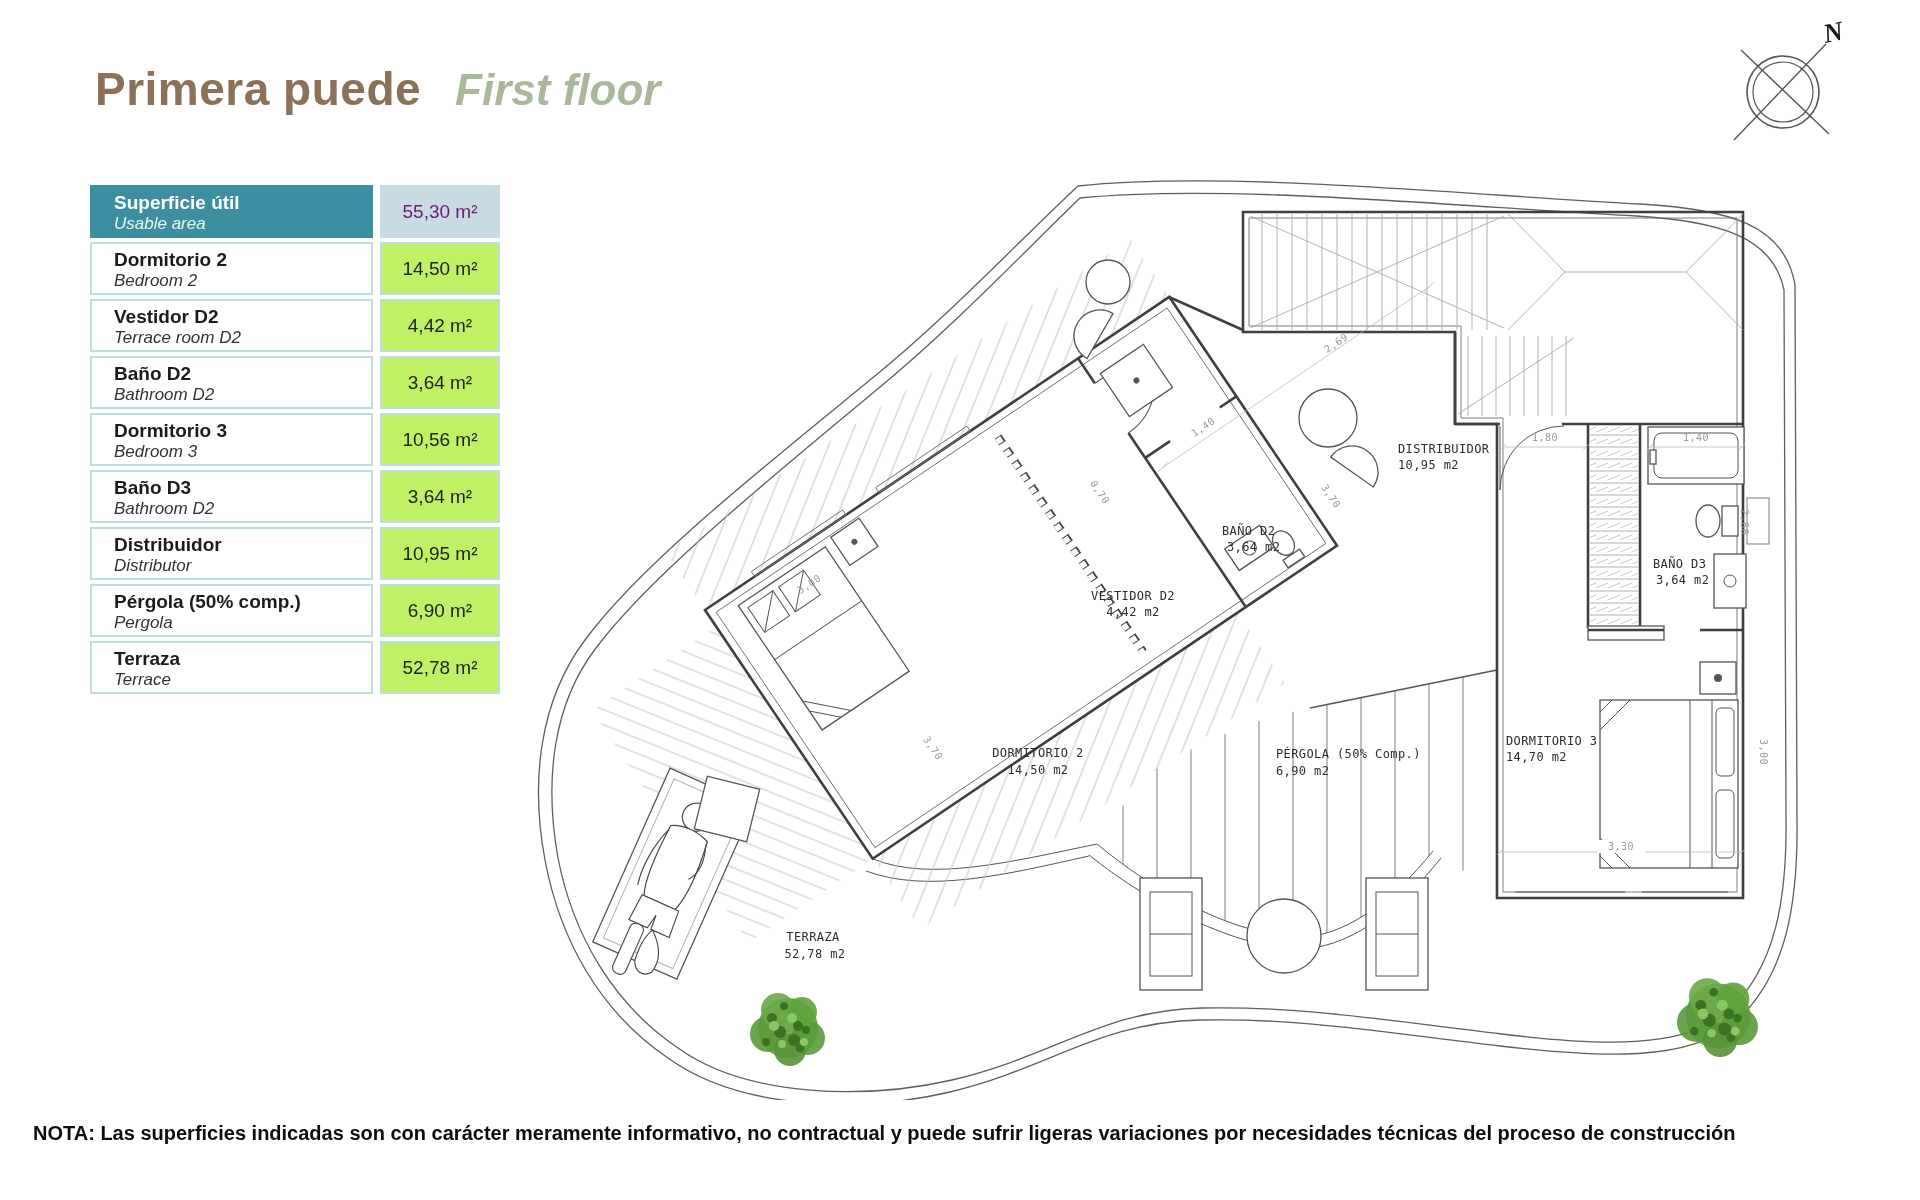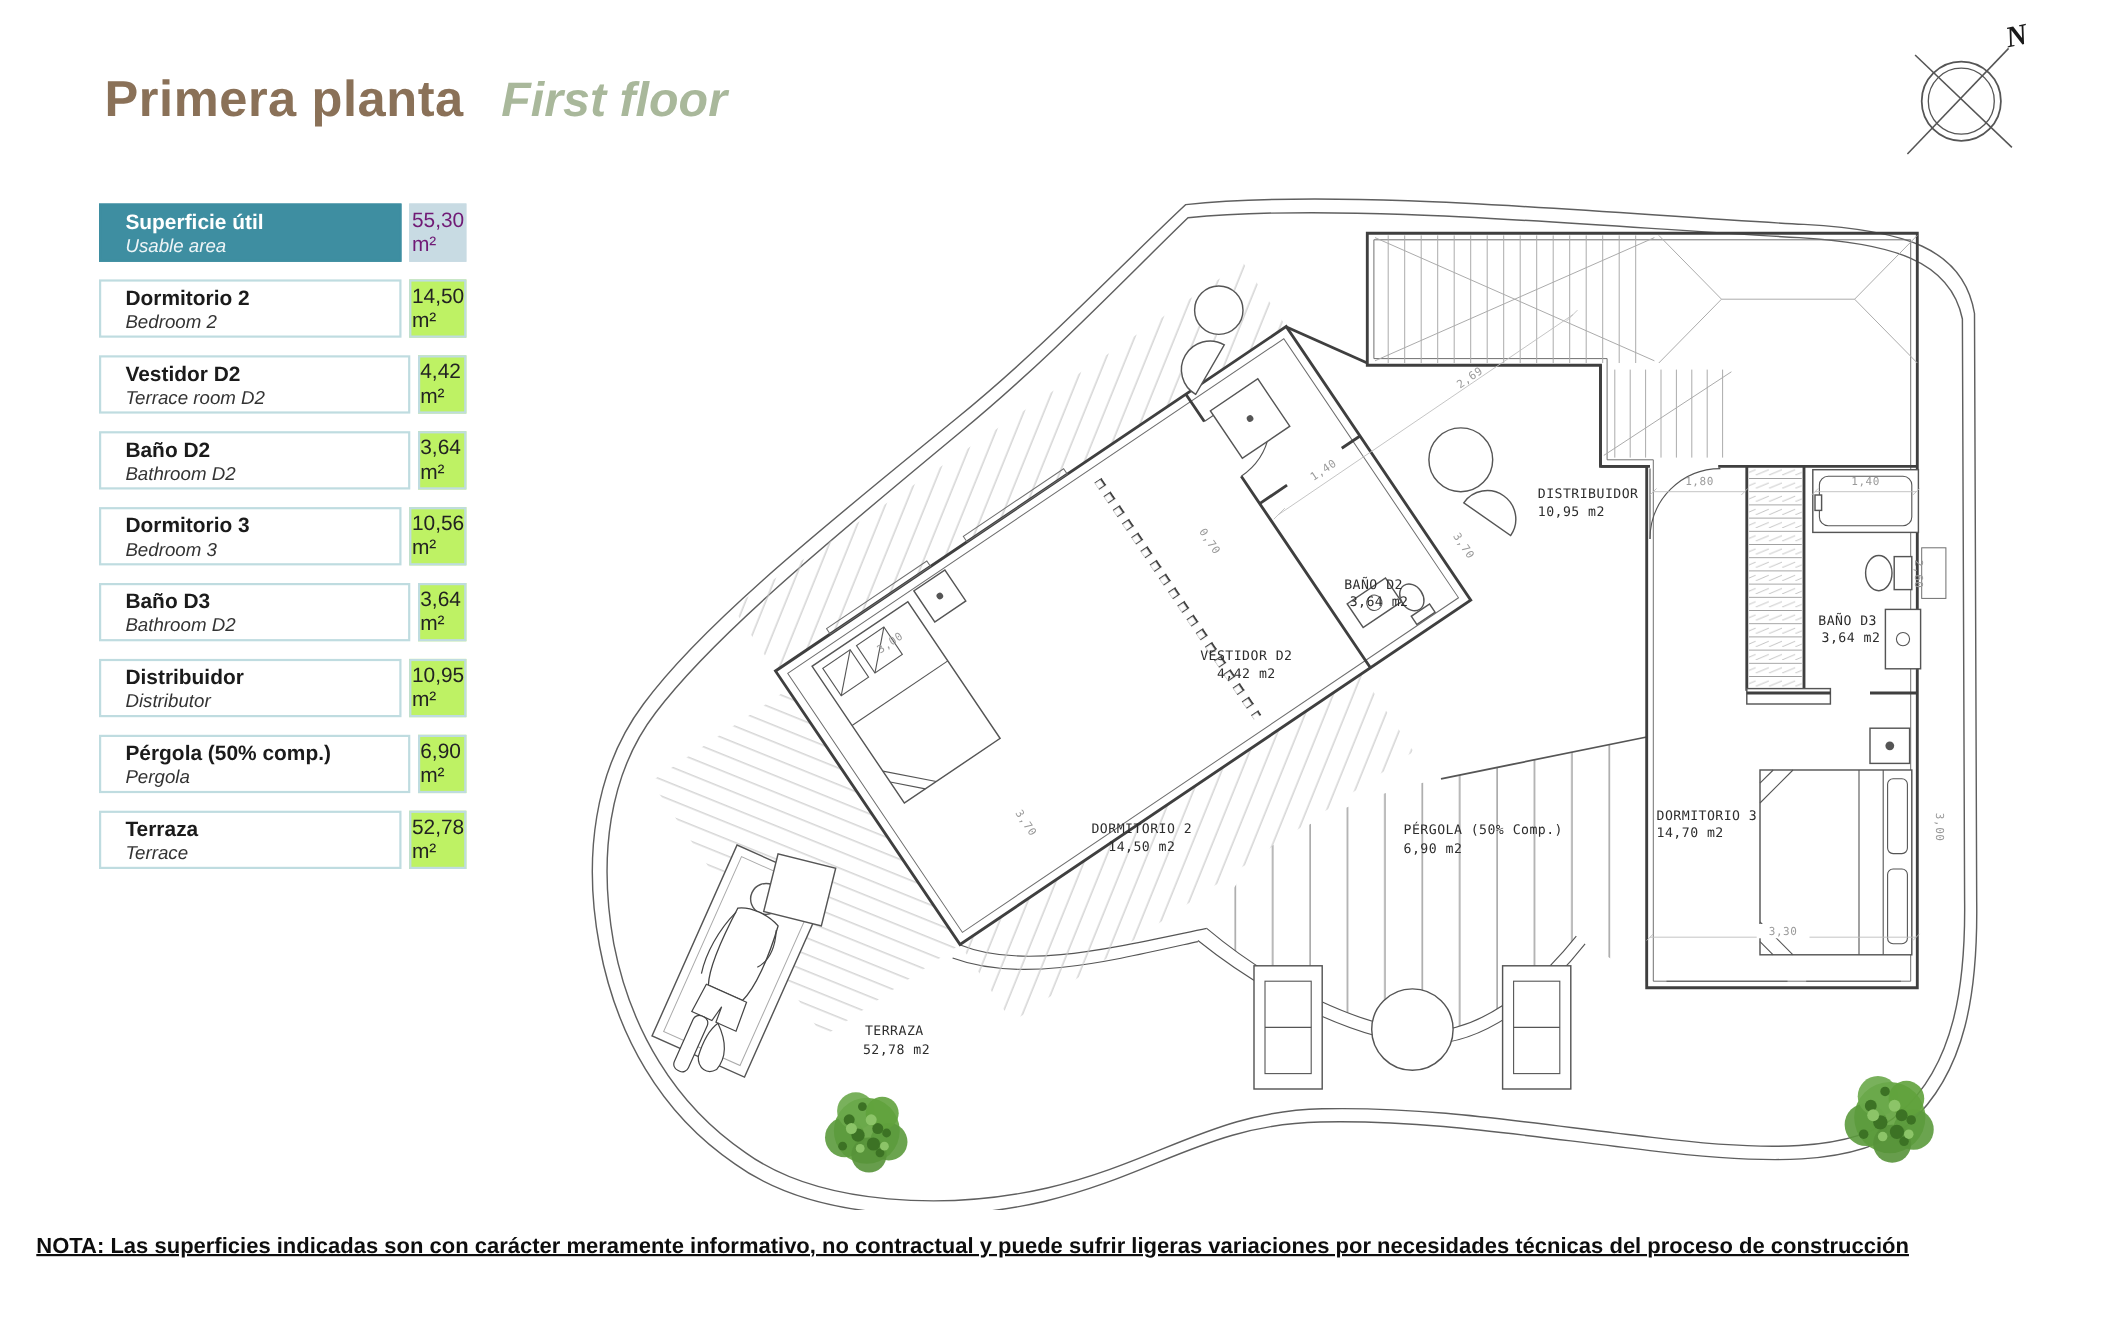--- a/index.html
+++ b/index.html
@@ -3,21 +3,21 @@
 <meta charset="utf-8">
 <style>
   html,body{margin:0;padding:0;background:#fff;}
   .screen{position:relative;width:1920px;height:1200px;background:#fff;overflow:hidden;
           font-family:"Liberation Sans",sans-serif;}
   
   .title-row{position:absolute;left:95px;top:62px;white-space:nowrap;}
   .title-es{font-size:46px;font-weight:600;color:var(--title-brown,#8A7158);letter-spacing:.5px;}
   .title-en{font-size:44px;font-weight:600;font-style:italic;color:var(--title-sage,#A9B89B);margin-left:34px;}
   
-  .area-table{position:absolute;left:90px;top:185px;width:334px;display:flex;flex-direction:column;gap:16px;}
+  .area-table{position:absolute;left:90px;top:185px;width:410px;display:flex;flex-direction:column;gap:4px;}
   .trow{display:flex;gap:7px;height:53px;}
   .cell{box-sizing:border-box;}
   .cell.label{width:283px;padding:5px 4px 0 22px;background:#fff;border:2px solid var(--cell-border,#BFDCE0);}
   .cell.value{flex:1;display:flex;align-items:center;justify-content:center;background:#bef264;
               border:2px solid var(--cell-border,#BFDCE0);font-size:19px;color:#222;}
   .trow.head .cell.label{background:var(--accent-teal,#3E8EA1);border-color:var(--accent-teal,#3E8EA1);}
   .trow.head .cell.value{background:var(--accent-light,#C8DBE3);border-color:var(--accent-light,#C8DBE3);color:#701a75;}
   .es{font-weight:bold;font-size:19px;color:#1b1b1b;line-height:22px;}
   .en{font-style:italic;font-size:17px;color:#333;line-height:20px;}
   .trow.head .es{color:#fff;}
@@ -30,30 +30,30 @@
   .wallthin{stroke:#6e6e6e;stroke-width:.9;fill:none;}
   .furn{stroke:#555;stroke-width:1.3;fill:#fff;}
   .furnline{stroke:#555;stroke-width:1;fill:none;}
   .bound{stroke:#5f5f5f;stroke-width:1.3;fill:none;}
   .gray{stroke:#aaa;stroke-width:.9;fill:none;}
   .dimline{stroke:#bdbdbd;stroke-width:.8;fill:none;}
   
   .compass{position:absolute;left:1720px;top:10px;}
   .ntext{font-family:"Liberation Serif",serif;font-style:italic;font-weight:bold;font-size:27px;fill:#1a1a1a;}
   
-  .note-es{position:absolute;left:33px;top:1122px;width:1860px;font-size:20px;font-weight:bold;color:#0d0d0d;text-decoration:underline;}
+  .note-es{position:absolute;left:33px;top:1122px;width:1860px;font-size:20px;font-weight:bold;color:#0d0d0d;}
   .note-en{position:absolute;left:33px;top:1161px;width:1860px;font-size:19px;font-style:italic;color:#3a3a3a;}
 </style>
 </head>
 <body>
 
 <div class="screen">
 
   <div class="title-row">
-    <span class="title-es">Primera planta</span><span class="title-en">First floor</span>
+    <span class="title-es">Primera puede</span><span class="title-en">First floor</span>
   </div>
 
   <svg class="compass" width="160" height="150" viewBox="0 0 160 150">
     <circle cx="63" cy="82" r="36" fill="none" stroke="#555" stroke-width="1.6"></circle>
     <circle cx="63" cy="82" r="30" fill="none" stroke="#555" stroke-width="1.2"></circle>
     <line x1="14" y1="130" x2="106" y2="34" stroke="#555" stroke-width="1.4"></line>
     <line x1="21" y1="40" x2="109" y2="124" stroke="#555" stroke-width="1.4"></line>
     <text class="ntext" x="104" y="32" transform="rotate(-12 110 26)">N</text>
   </svg>
 

